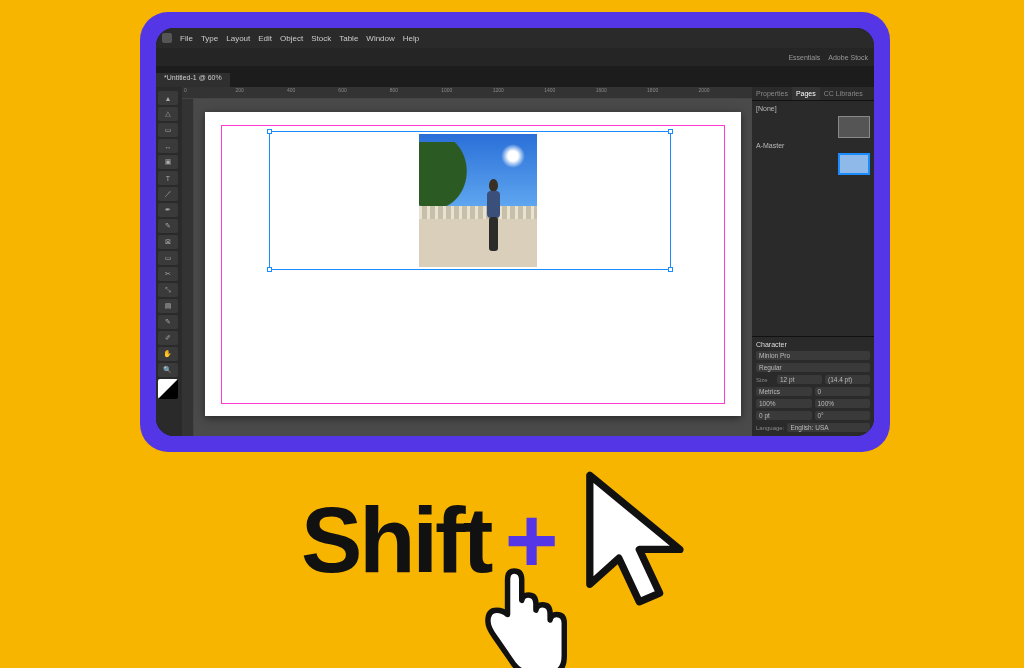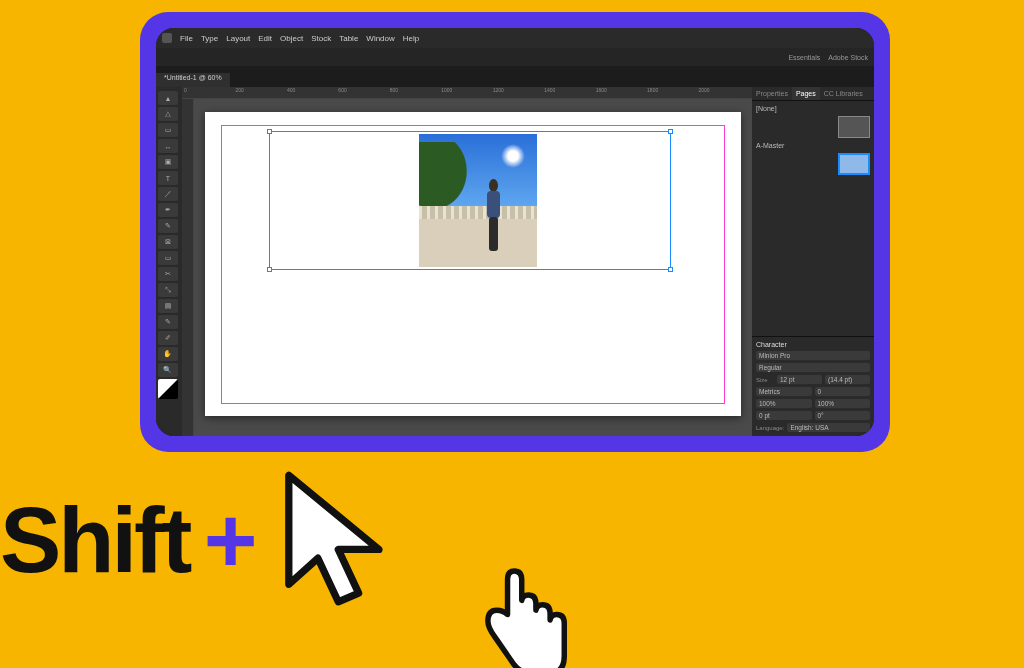--- a/index.html
+++ b/index.html
@@ -175,21 +175,21 @@
   .char-panel { margin-top:auto; border-top:1px solid #111; padding:4px; display:flex; flex-direction:column; gap:3px;}
   .char-row { display:flex; gap:3px; align-items:center;}
   .field { background:#3a3a3a; padding:1px 3px; border-radius:2px; flex:1; font-size:6.5px;}
   .tiny-label { font-size:6px; color:#888; width:18px;}
 
   
   .instruction {
     position:absolute;
     left: 0; right:0;
     top: 460px;
-    text-align:left;
+    text-align:center;
   }
   .keytext {
     font-size: 92px;
     font-weight: 800;
     color: #111;
     letter-spacing: -3px;
     display:inline-block;
     vertical-align:middle;
   }
   .plus {

